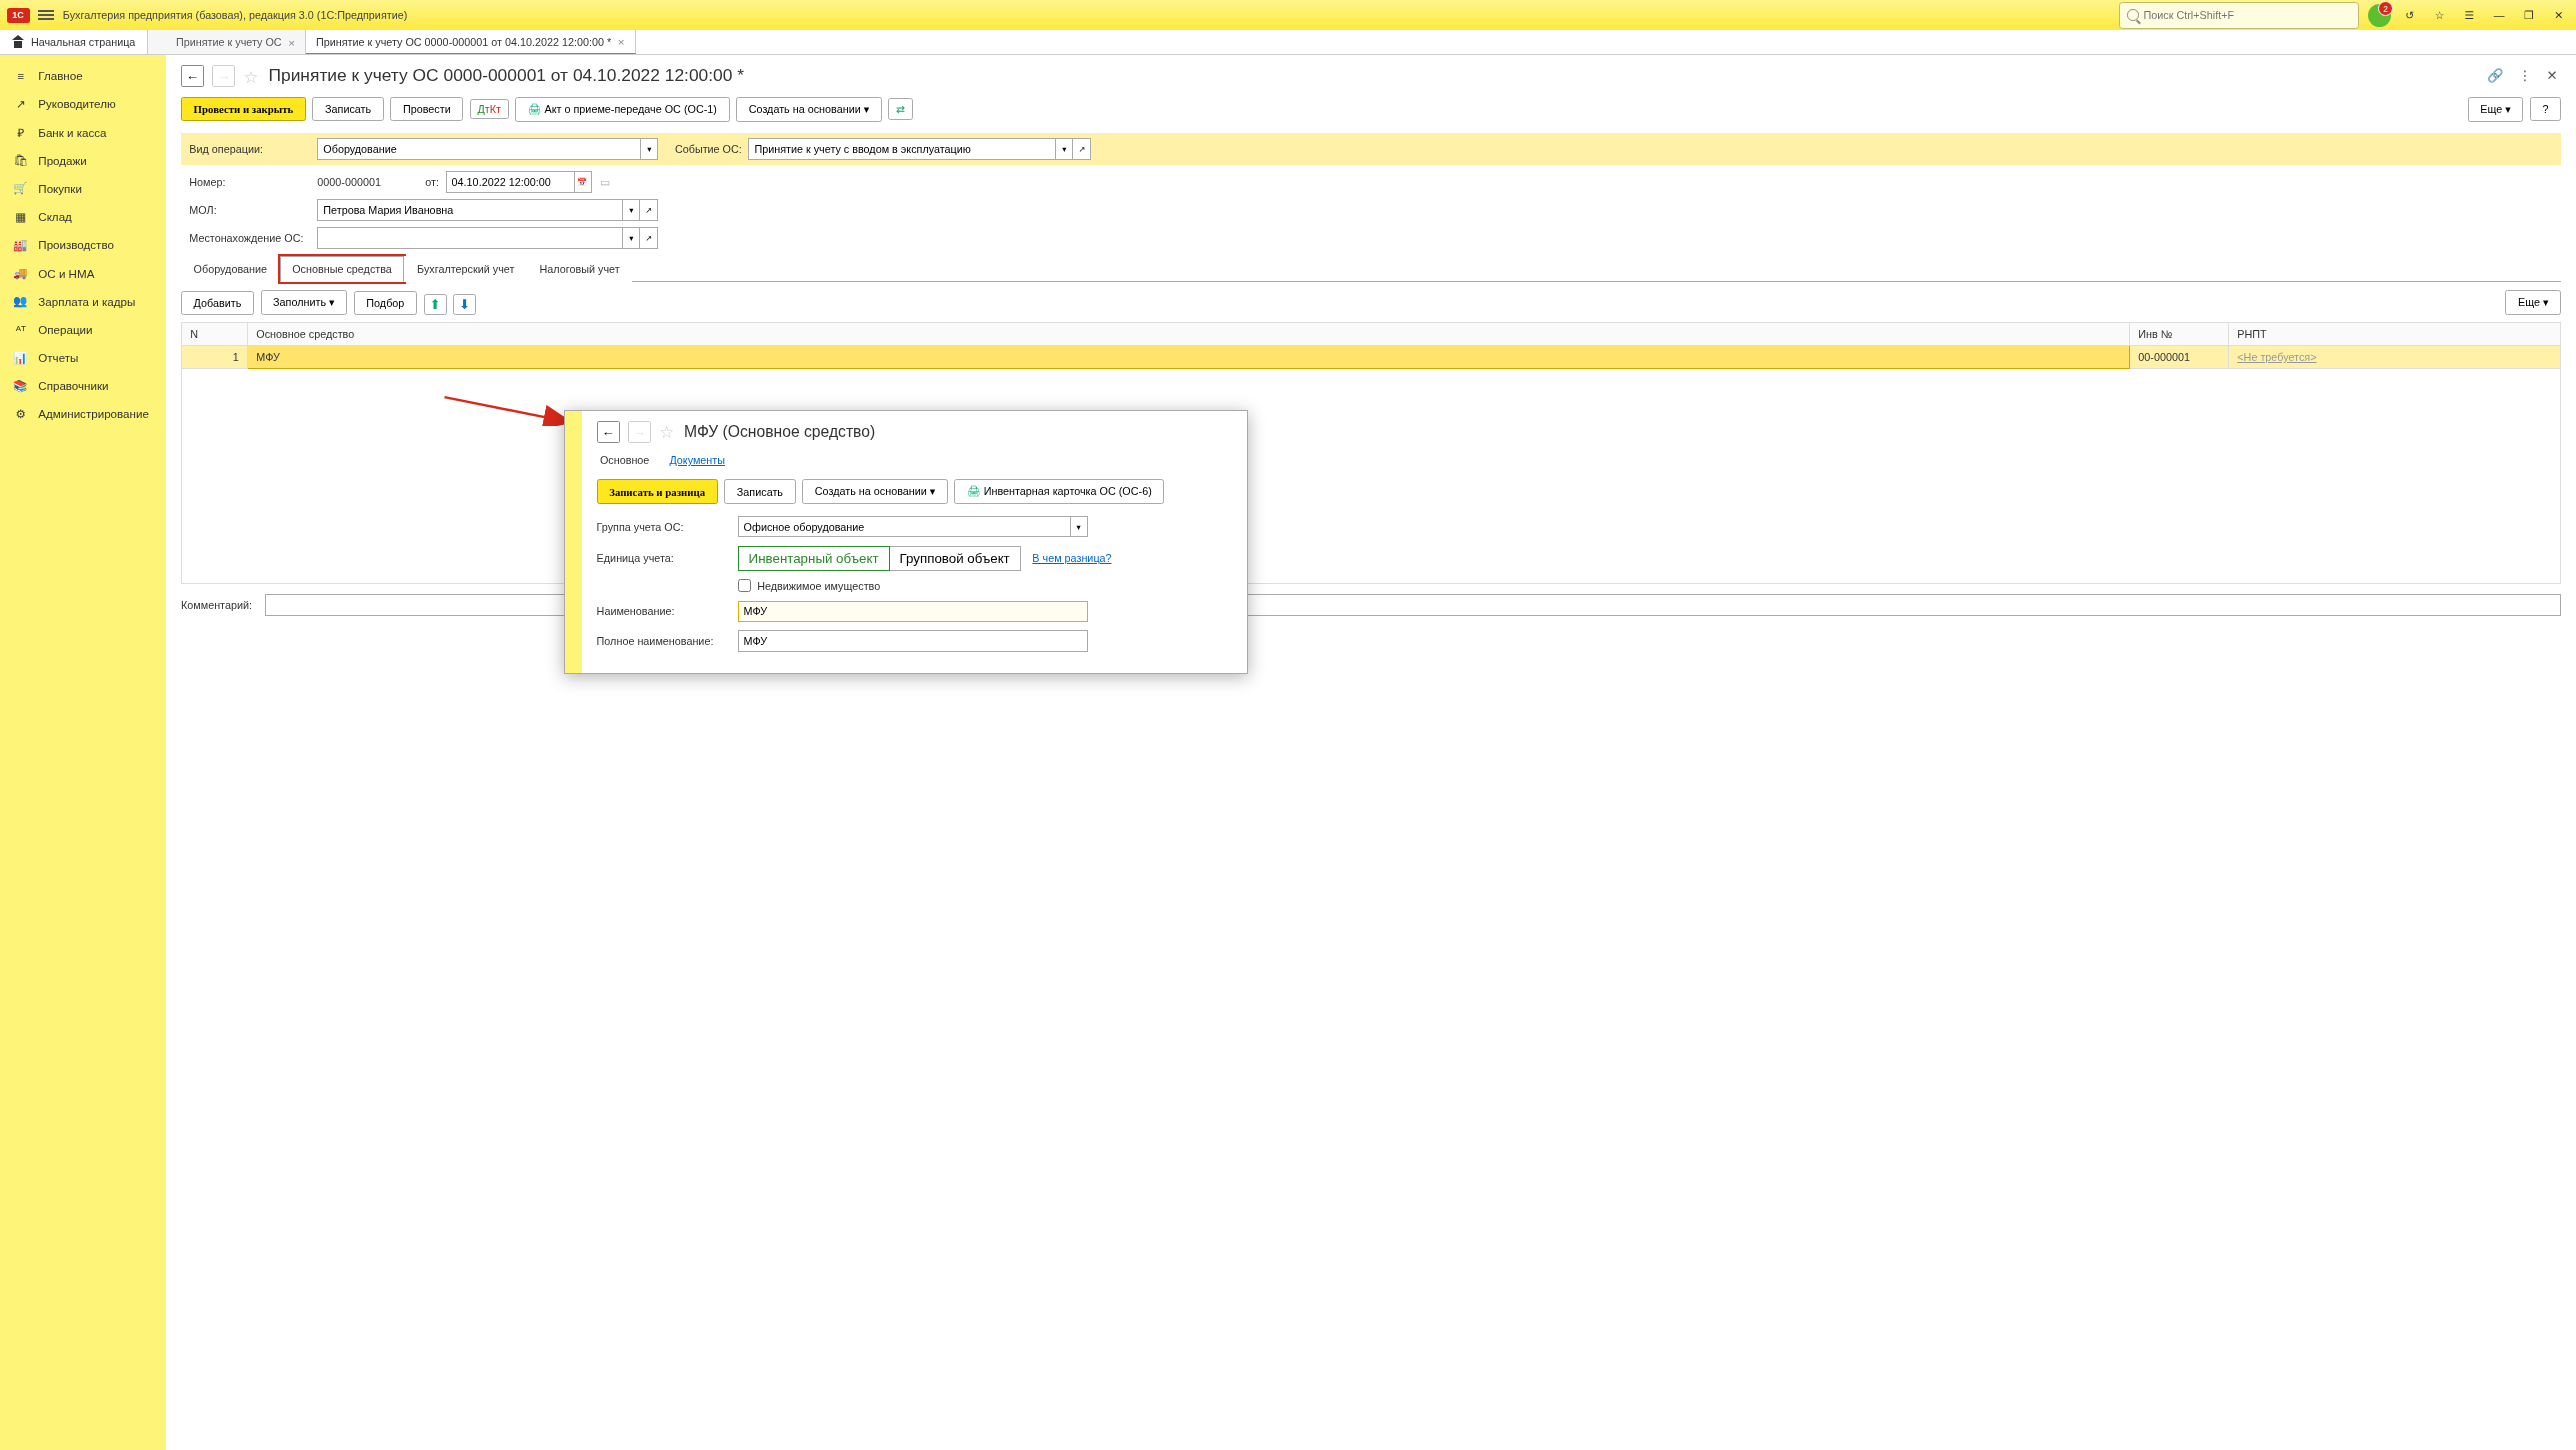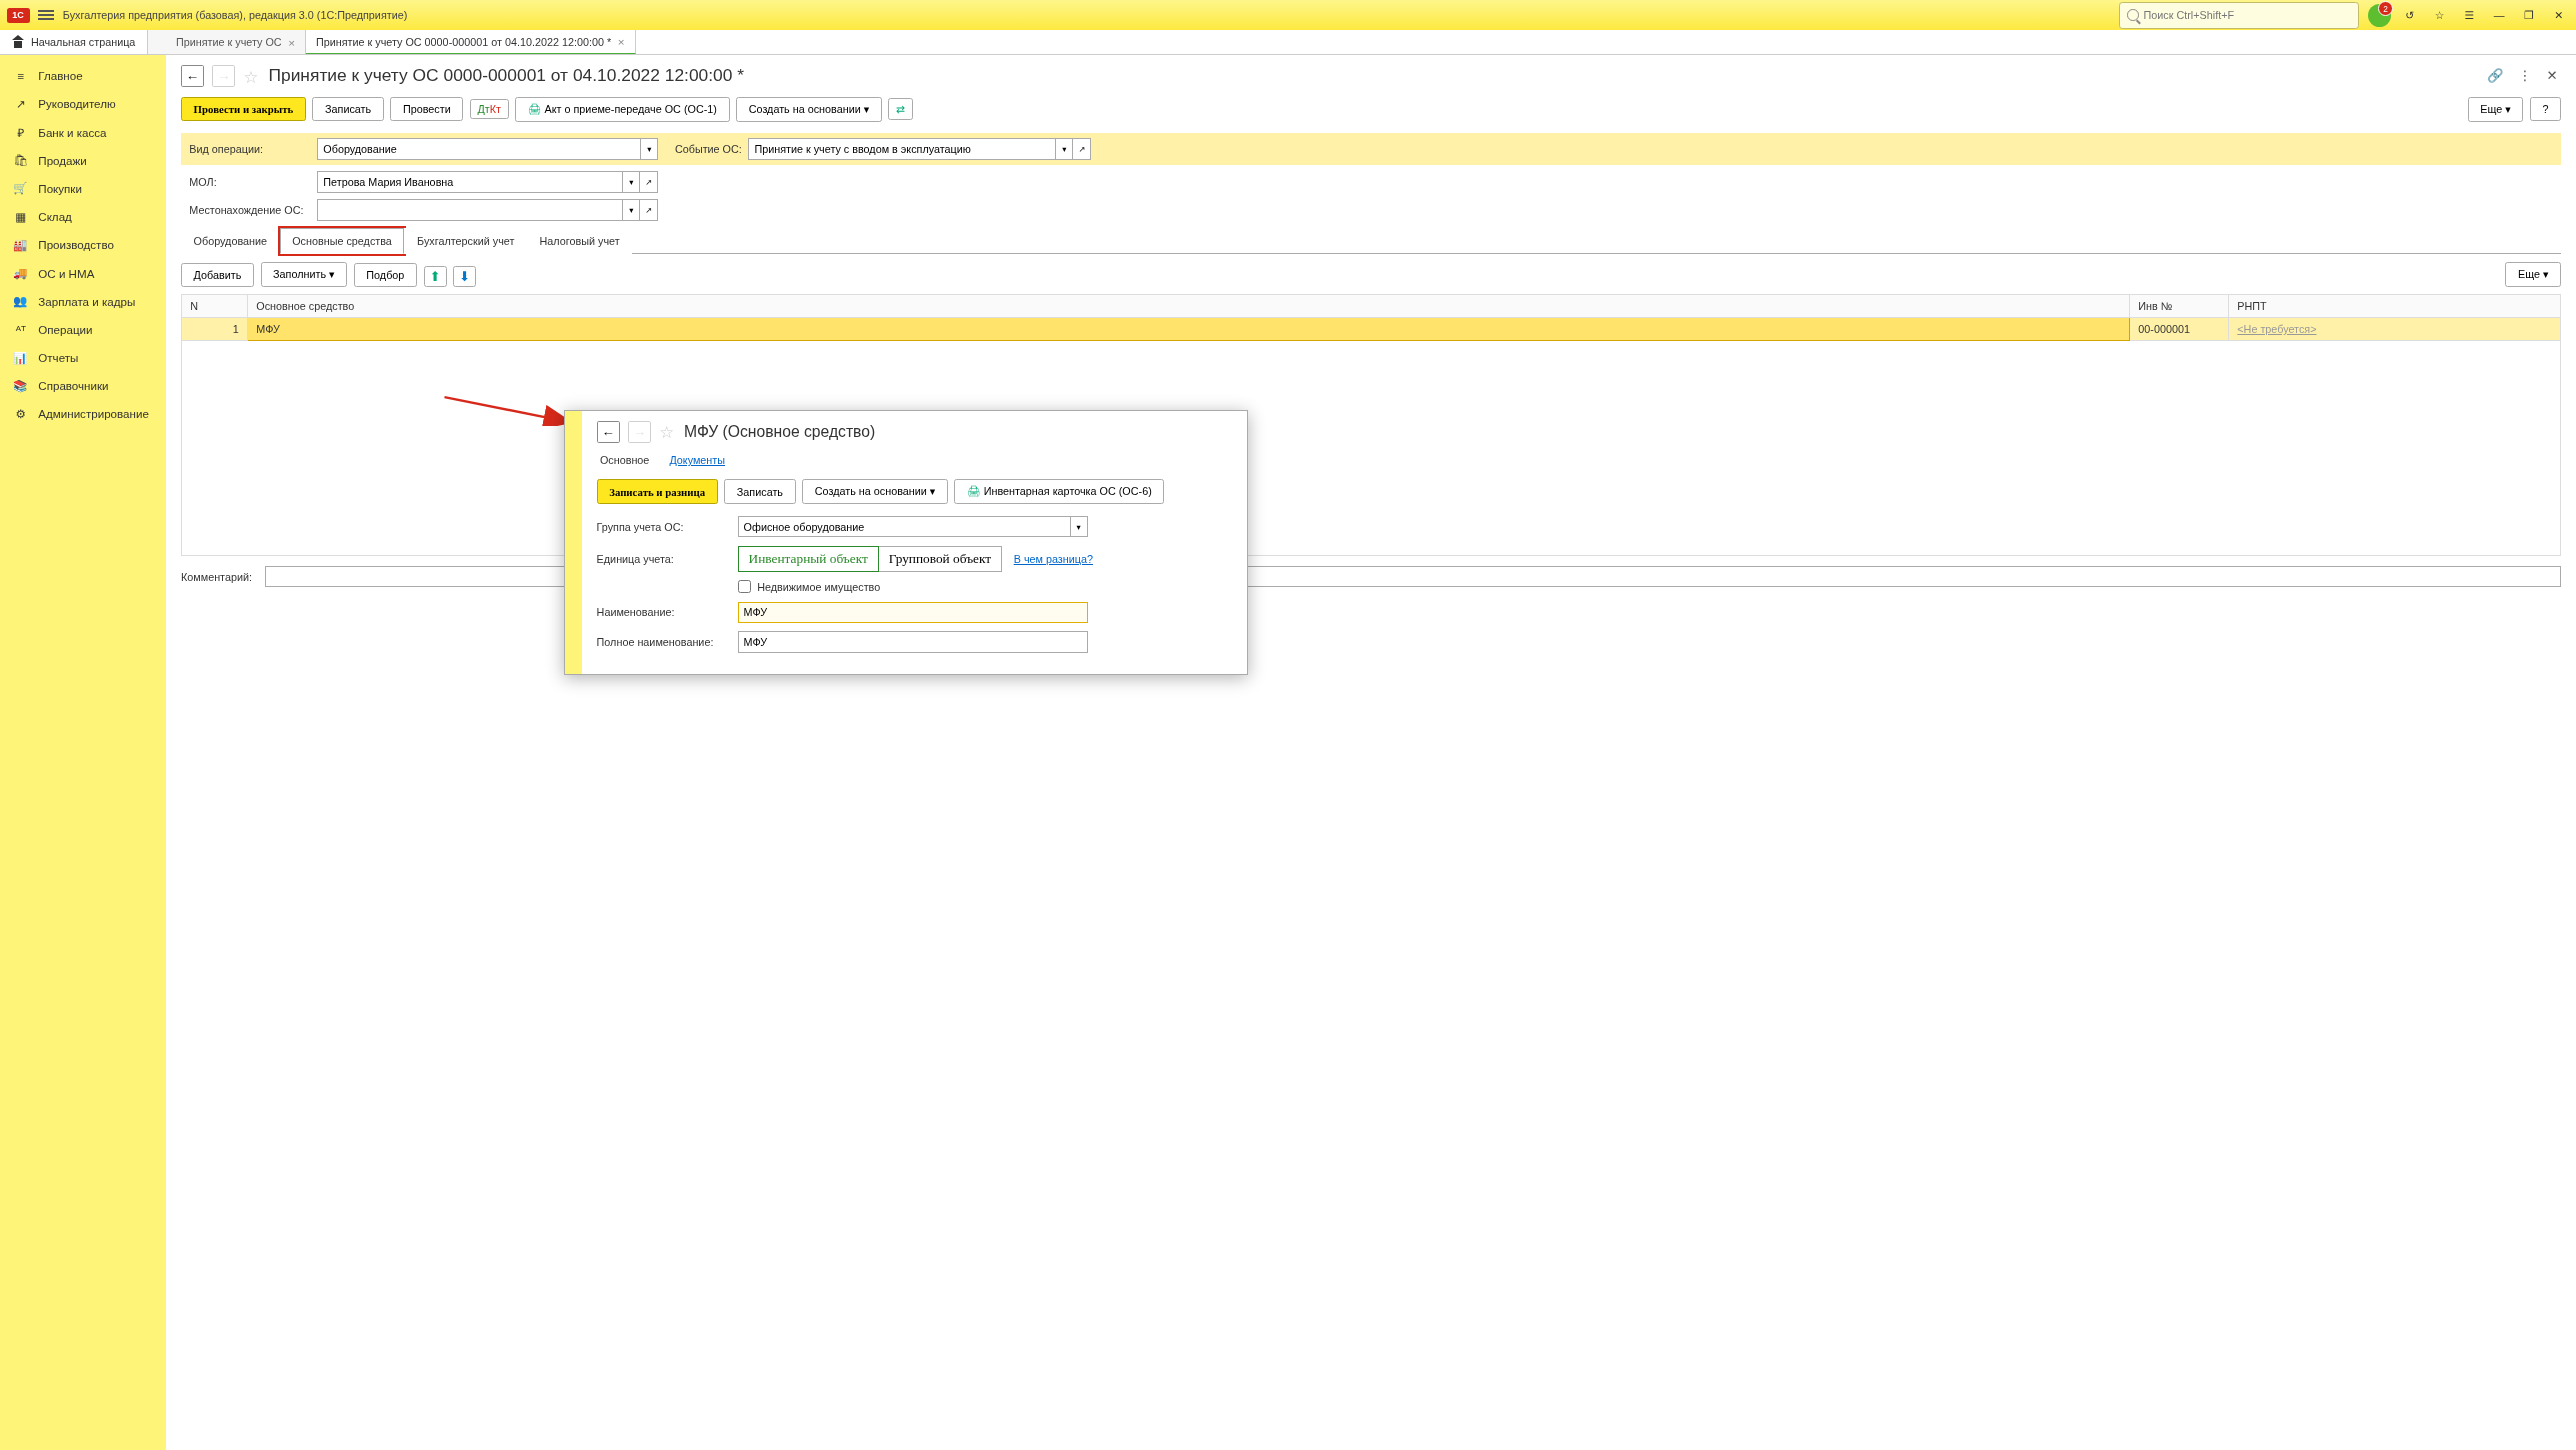--- a/index.html
+++ b/index.html
@@ -93,21 +93,21 @@
 .popup-body { flex: 1; padding: 10px 15px 13.3px; }
 .popup-header { display: flex; align-items: center; gap: 8.3px; margin-bottom: 8.3px; }
 .popup-title { font-size: 15.7px; }
 .popup-tabs { display: flex; gap: 20px; margin-bottom: 10px; padding-left: 3.3px; }
 .popup-tab { cursor: pointer; padding: 3.3px 0; }
 .popup-tab.link { color: #0066cc; text-decoration: underline; }
 .popup-toolbar { display: flex; gap: 6.6px; margin-bottom: 11.6px; }
 .popup-form-row { display: flex; align-items: center; margin-bottom: 8.3px; }
 .popup-form-label { width: 141px; }
 .toggle-group { display: flex; }
-.toggle-btn { padding: 4.1px 10px; border: 0.8px solid #aaa; background: #fff; cursor: pointer; font-family: Liberation Serif, serif; }
+.toggle-btn { padding: 4.1px 10px; border: 0.8px solid #aaa; background: #fff; cursor: pointer; }
 .toggle-btn.active { color: #2a892a; border-color: #2a892a; }
 .toggle-btn + .toggle-btn { border-left: none; }
 .help-link { color: #0066cc; text-decoration: underline; margin-left: 11.6px; cursor: pointer; }
 .checkbox-row { display: flex; align-items: center; gap: 6.6px; }
 .highlight-input { border: 1.7px solid #e0b000 !important; background: #fffdf0 !important; }
 
 
 .arrow-annotation { position: absolute; top: 338px; left: 278px; width: 133px; height: 33px; pointer-events: none; }
 </style>
 </head>
@@ -240,20 +240,30 @@
           <button class="combo-btn">▾</button>
         </div>
         <span class="sec-label">Событие ОС:</span>
         <div class="combo">
           <input class="form-input" style="width: 307px;" value="Принятие к учету с вводом в эксплуатацию">
           <button class="combo-btn">▾</button>
           <button class="combo-btn">↗</button>
         </div>
       </div>
 
+      <div class="form-row" style="padding:0 8.3px">
+        <span class="form-label">Номер:</span>
+        <span style="width:108px">0000-000001</span>
+        <span style="margin-right:6.6px">от:</span>
+        <div class="combo">
+          <input class="form-input" style="width: 128px;" value="04.10.2022 12:00:00">
+          <button class="combo-btn">📅</button>
+        </div>
+        <span style="margin-left:8.3px;color:#aaa">▭</span>
+      </div>
 
       <div class="form-row" style="padding:0 8.3px">
         <span class="form-label">МОЛ:</span>
         <div class="combo">
           <input class="form-input" style="width: 305px;" value="Петрова Мария Ивановна">
           <button class="combo-btn">▾</button>
           <button class="combo-btn">↗</button>
         </div>
       </div>
 

